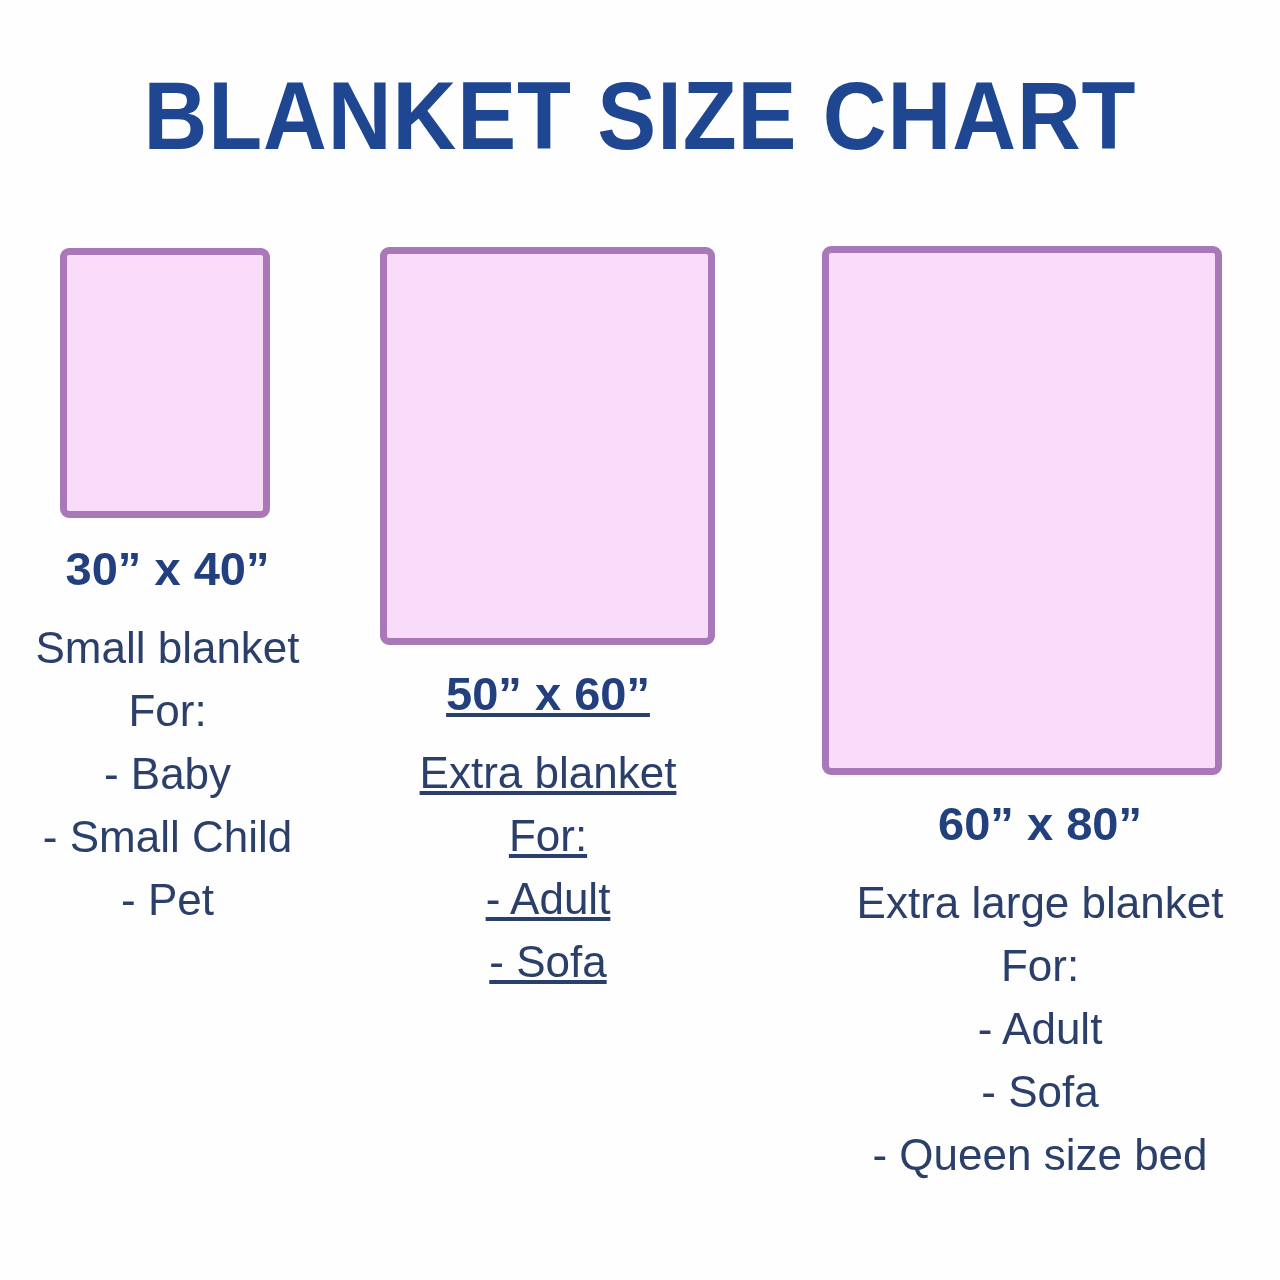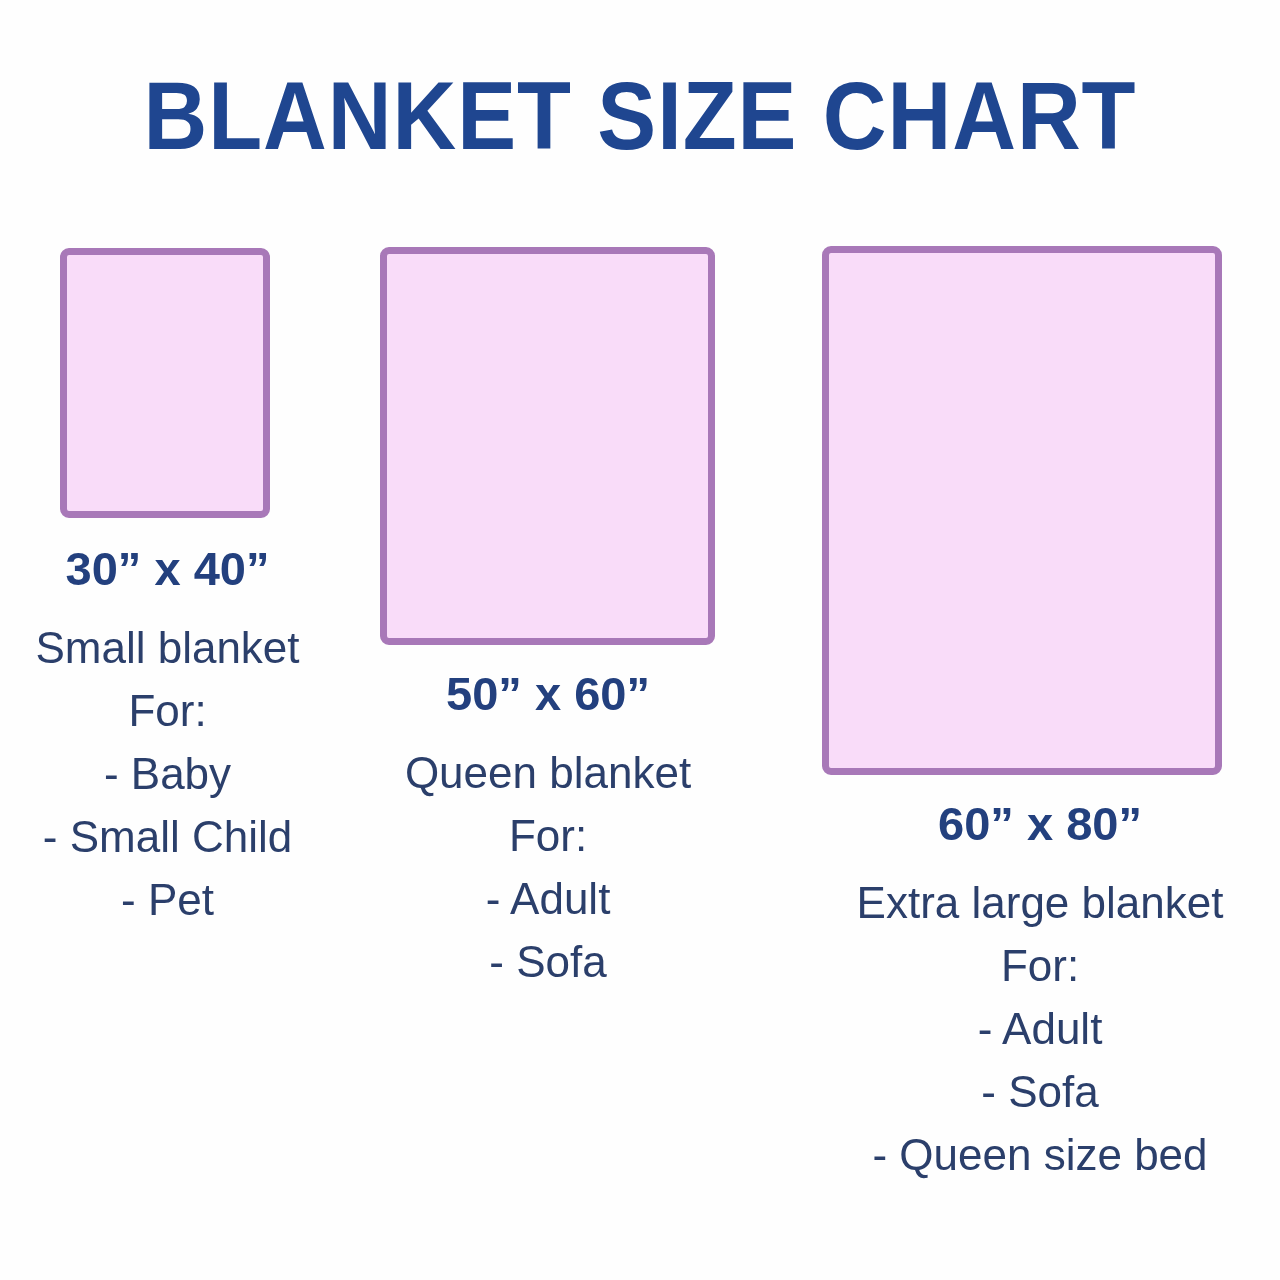--- a/index.html
+++ b/index.html
@@ -50,21 +50,21 @@
   #rect-medium { left: 380px; top: 247px; width: 335px; height: 398px; }
   #rect-large  { left: 822px; top: 246px; width: 400px; height: 529px; }
 
   
   .size-column {
     position: absolute;
     text-align: center;
     color: #2B3F6B;
   }
   #column-small  { left: -5px;  top: 538px; width: 345px; }
-  #column-medium { left: 378px; top: 663px; width: 340px; }
+  #column-medium { left: 378px; top: 663px; width: 340px; text-decoration: underline; }
   #column-large  { left: 790px; top: 793px; width: 500px; }
 
   .dimension-label {
     font-weight: 700;
     font-size: 47px;
     line-height: 62px;
     color: #23407E;
     white-space: nowrap;
   }
   .type-label {
@@ -109,21 +109,21 @@
       <li class="use-item">- Baby</li>
       <li class="use-item">- Small Child</li>
       <li class="use-item">- Pet</li>
     </ul>
   </div>
 
   <div id="rect-medium" class="blanket-rect"></div>
 
   <div id="column-medium" class="size-column">
     <div class="dimension-label">50” x 60”</div>
-    <div class="type-label">Queen blanket</div>
+    <div class="type-label">Extra blanket</div>
     <div class="for-label">For:</div>
     <ul class="use-list">
       <li class="use-item">- Adult</li>
       <li class="use-item">- Sofa</li>
     </ul>
   </div>
 
   <div id="rect-large" class="blanket-rect"></div>
 
   <div id="column-large" class="size-column">

